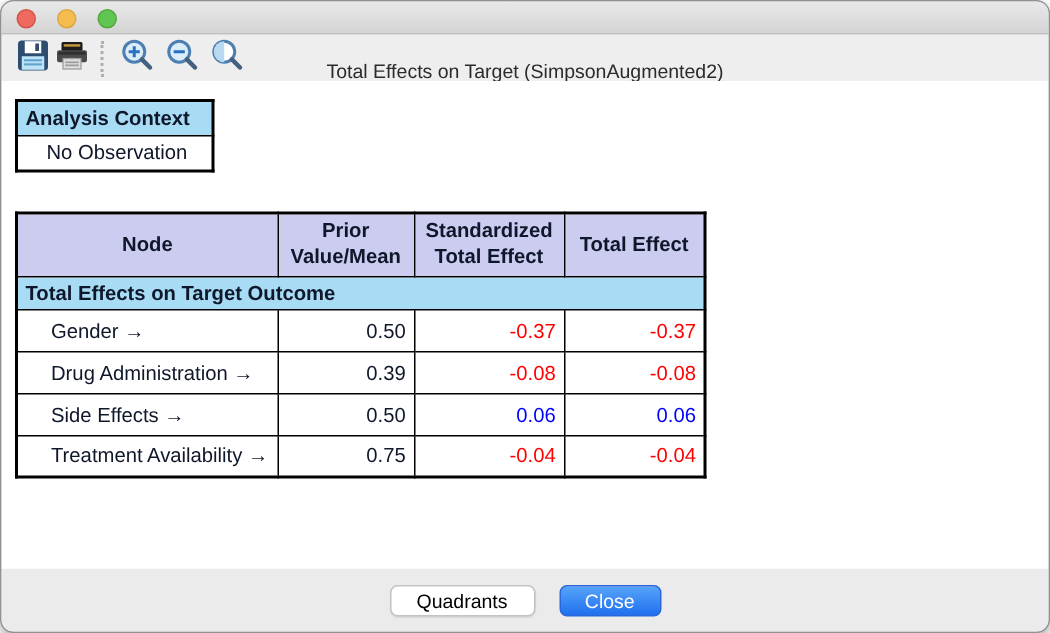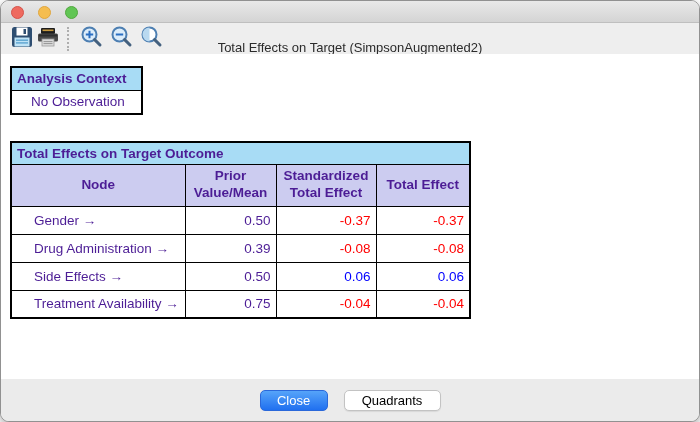--- a/index.html
+++ b/index.html
@@ -60,21 +60,21 @@
 
   
   .content {
     flex: 1 1 auto;
     background: #ffffff;
     position: relative;
     padding: 12px 0 0 9px;
   }
 
   table { border-collapse: collapse; table-layout: fixed; }
-  td, th { font-size: 13.5px; color: #4c1d95; overflow: hidden; }
+  td, th { font-size: 13.5px; color: #0f172a; overflow: hidden; }
 
   
   .ac-table { width: 133px; border: 2px solid #000; }
   .ac-table th {
     background: var(--header-blue, #a8dcf5);
     border: 1px solid #000;
     height: 23px; text-align: left; padding-left: 5px;
     font-weight: bold;
   }
   .ac-table td {
@@ -222,28 +222,28 @@
 
     <table class="fx-table">
       <colgroup>
         <col class="col-node">
           <col class="col-prior">
           <col class="col-std">
           <col class="col-total">
       </colgroup>
       <thead>
         <tr>
-          <th class="title-cell" colspan="4">Total Effects on Target Outcome</th>
-        </tr>
-        <tr>
           <th class="col-h">Node</th>
           <th class="col-h">Prior Value/Mean</th>
           <th class="col-h">Standardized Total Effect</th>
           <th class="col-h">Total Effect</th>
         </tr>
+        <tr>
+          <th class="title-cell" colspan="4">Total Effects on Target Outcome</th>
+        </tr>
       </thead>
       <tbody>
           <tr>
         <td class="cell-node">Gender →</td>
         <td class="cell-num">0.50</td>
         <td class="cell-num" style="color: rgb(255, 0, 0);">-0.37</td>
         <td class="cell-num" style="color: rgb(255, 0, 0);">-0.37</td>
       </tr>
           <tr>
         <td class="cell-node">Drug Administration →</td>
@@ -262,17 +262,17 @@
         <td class="cell-num">0.75</td>
         <td class="cell-num" style="color: rgb(255, 0, 0);">-0.04</td>
         <td class="cell-num" style="color: rgb(255, 0, 0);">-0.04</td>
       </tr>
         </tbody>
     </table>
 
   </div>
 
   <div class="footer">
+    <button class="btn btn-default">Quadrants</button>
     <button class="btn btn-primary">Close</button>
-    <button class="btn btn-default">Quadrants</button>
   </div>
 
 </div>
 
 </body></html>

